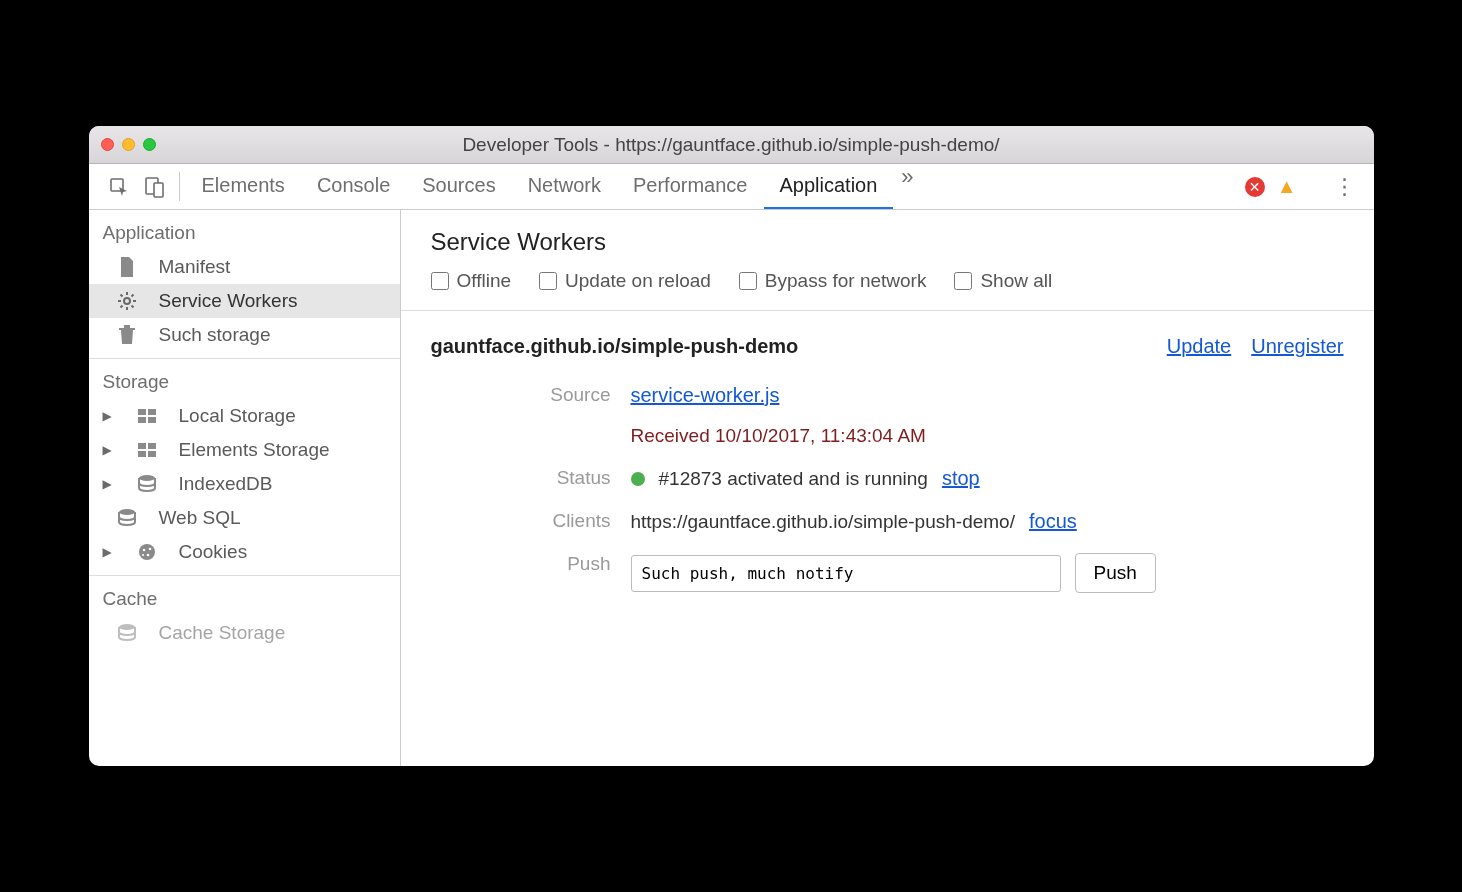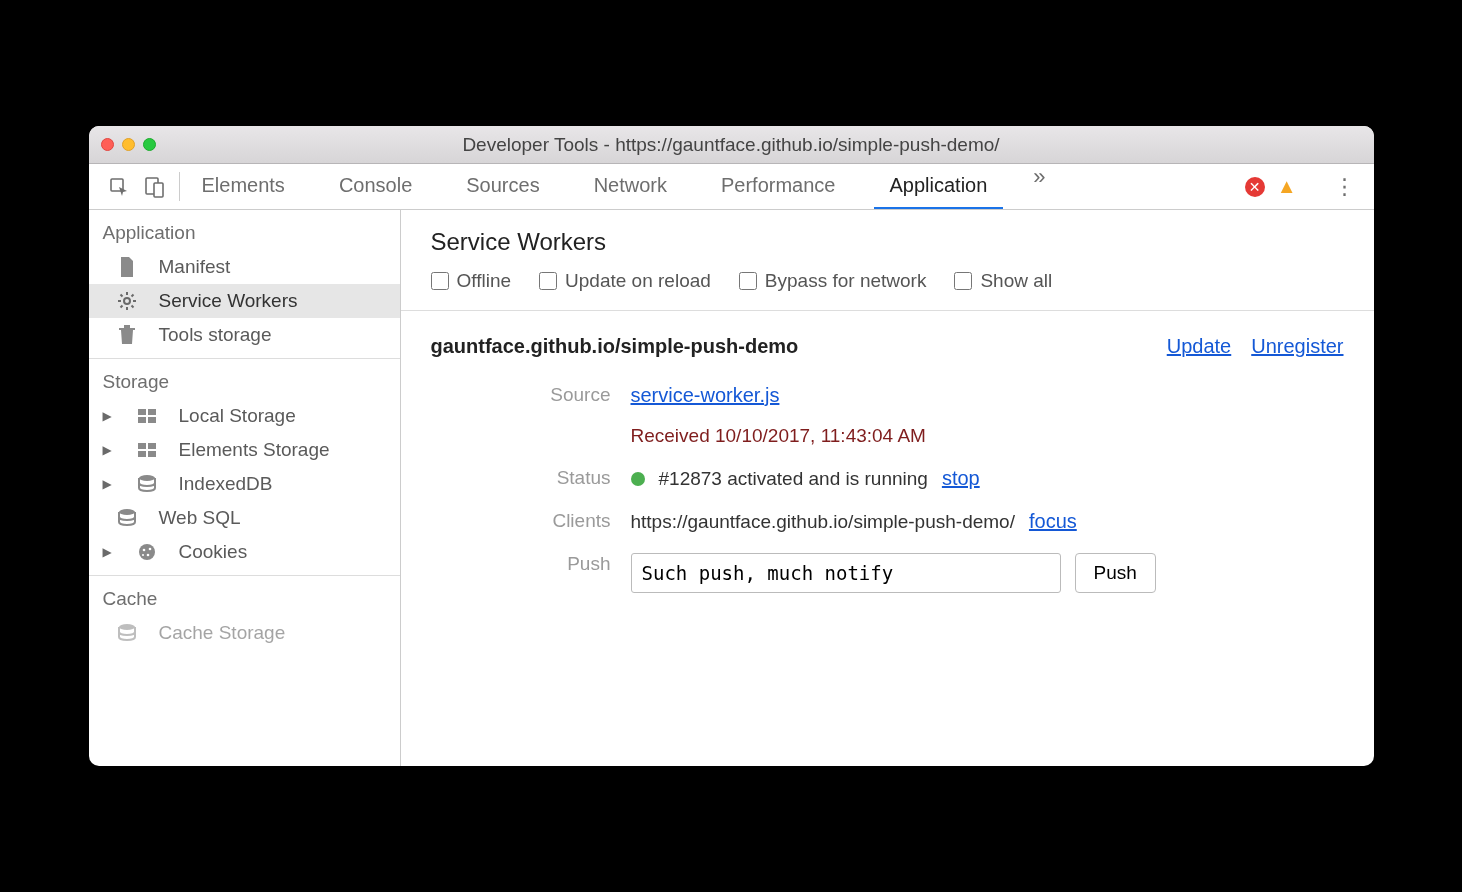--- a/index.html
+++ b/index.html
@@ -51,21 +51,21 @@
     padding: 0 12px;
     gap: 0;
   }
   .tb-icon {
     width: 36px; display: flex; align-items: center; justify-content: center;
     color: #6e6e6e; cursor: pointer;
   }
   .tb-sep {
     width: 1px; background: #ccc; margin: 8px 6px;
   }
-  .tabs { display: flex; align-items: stretch; flex: 1; gap: 22px; }
+  .tabs { display: flex; align-items: stretch; flex: 1; }
   .tab {
     padding: 0 16px;
     display: flex; align-items: center;
     color: #6e6e6e; font-size: 20px;
     cursor: pointer;
     border-bottom: 2px solid transparent;
   }
   .tab.active { color: #222; border-bottom: 2px solid #1a73e8; }
   .tb-right { display: flex; align-items: center; gap: 12px; padding-right: 6px; }
   .err-badge {
@@ -124,21 +124,21 @@
   .scope-links { display: flex; gap: 20px; }
   a.link { color: #1458d6; text-decoration: underline; font-size: 20px; cursor: pointer; }
   .details { padding: 10px 0; }
   .row { display: flex; align-items: flex-start; padding: 10px 0; font-size: 19px; }
   .row .label { width: 200px; text-align: right; color: #9a9a9a; padding-right: 20px; }
   .row .value { flex: 1; color: #333; display: flex; align-items: center; gap: 14px; flex-wrap: wrap; }
   .sub { color: #7f1d1d; }
   .status-dot { width: 14px; height: 14px; border-radius: 50%; background: #4caf50; display: inline-block; }
   .mono-input {
     font-family: "Menlo", "Consolas", monospace;
-    font-size: 19px; padding: 8px 10px;
+    font-size: 16px; padding: 8px 10px;
     border: 1px solid #bbb; border-radius: 3px;
     width: 430px;
   }
   .btn {
     font-size: 19px; padding: 8px 18px;
     border: 1px solid #bbb; border-radius: 4px;
     background: #fff; cursor: pointer;
   }
   svg { display: block; }
 </style>
@@ -208,21 +208,21 @@
             </svg>
         </span>
         <span>Service Workers</span>
       </div>
       <div class="tree-item">
         <span class="icon">
           <svg width="16" height="20" viewBox="0 0 16 20">
               <path d="M2 5h12l-1 14H3Z M0 3h16v2H0Z M5 0h6v3H5Z" fill="#8a8a8a"></path>
             </svg>
         </span>
-        <span>Tools storage</span>
+        <span>Such storage</span>
       </div>
 
       <div class="section-divider"></div>
 
       <div class="section-title">Storage</div>
       <div class="tree-item with-caret">
         <span class="caret">▶</span>
         <span class="icon">
           <svg width="18" height="14" viewBox="0 0 18 14">
               <rect x="0" y="0" width="8" height="6" fill="#8a8a8a"></rect>

